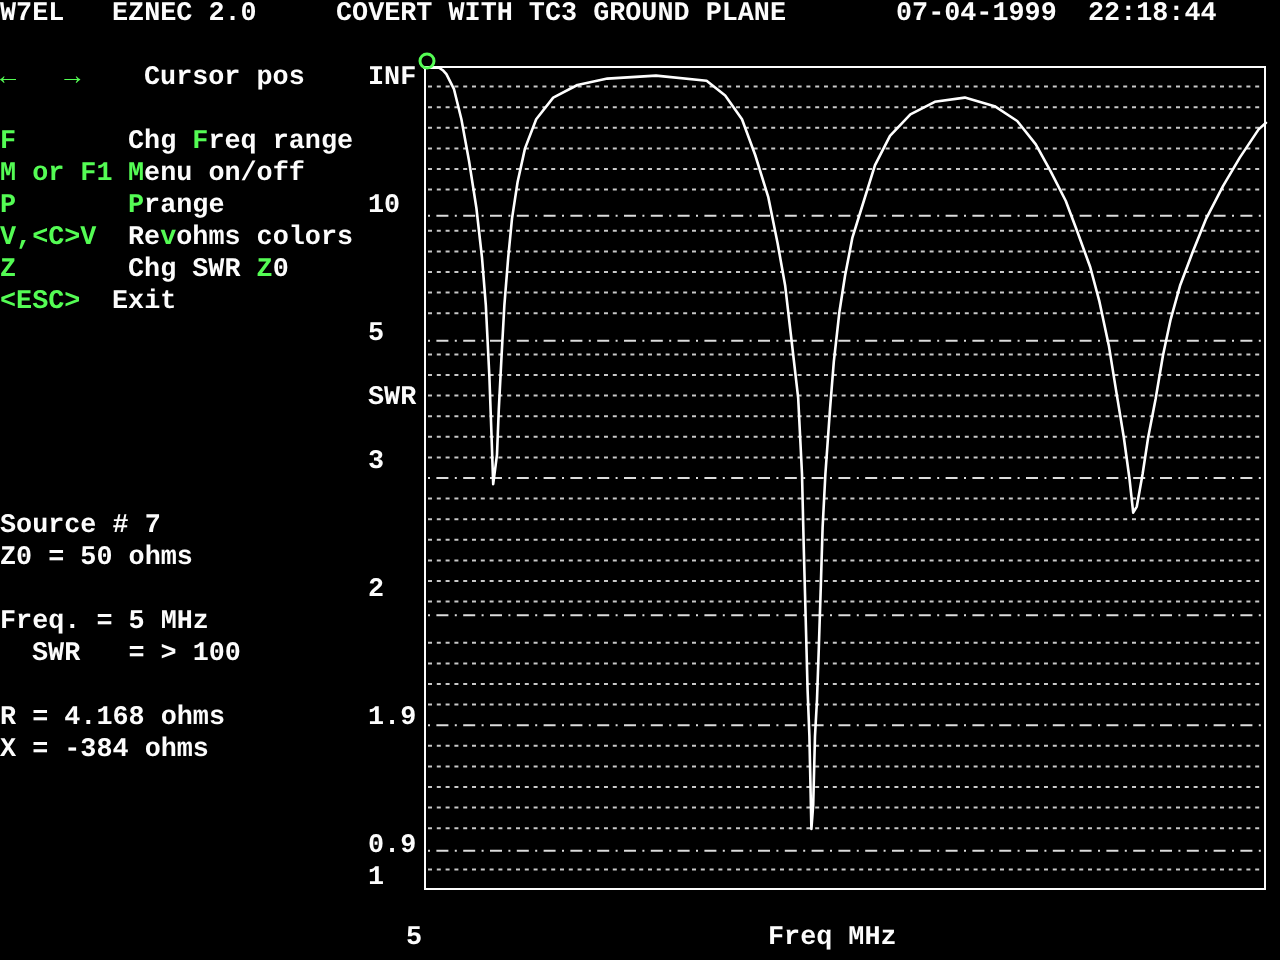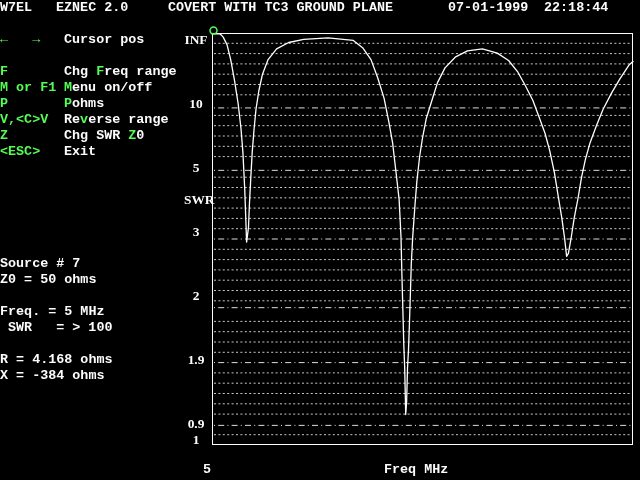--- a/index.html
+++ b/index.html
@@ -3,85 +3,85 @@
 <meta charset="utf-8">
 <style>
   html,body{margin:0;padding:0;background:#000;}
   #screen{
     position:relative;width:640px;height:480px;background:#000;overflow:hidden;
     font-family:"Liberation Mono","DejaVu Sans Mono",monospace;
     font-weight:bold;font-size:13.4px;line-height:16px;
   }
   .t{position:absolute;white-space:pre;color:#fcfcfc;}
   .g{color:#54fc54;}
-  .r{text-align:center;width:24px;font-family:Liberation Serif, serif;}
+  .r{text-align:left;width:24px;}
   .hot{color:#54fc54;}
   #swr-plot{position:absolute;left:212px;top:33px;overflow:visible;display:block;}
 </style>
 </head>
 <body>
 
 <div id="screen">
 
   <div>
     <span class="t" style="left:0;top:0">W7EL</span>
     <span class="t" style="left:56px;top:0">EZNEC 2.0</span>
     <span class="t" style="left:168px;top:0">COVERT WITH TC3 GROUND PLANE</span>
-    <span class="t" style="left:448px;top:0">07-01-1999</span>
+    <span class="t" style="left:448px;top:0">07-04-1999</span>
     <span class="t" style="left:544px;top:0">22:18:44</span>
   </div>
 
   <div>
     <div>
       <span class="t g" style="left:0;top:32px">←   →</span>
-      <span class="t" style="left:64px;top:32px">Cursor pos</span>
+      <span class="t" style="left:72px;top:32px">Cursor pos</span>
     </div>
     <div>
       <span class="t g" style="left:0;top:64px">F</span>
       <span class="t" style="left:64px;top:64px"><span>Chg </span><span class="hot">F</span><span>req range</span></span>
     </div>
     <div>
       <span class="t g" style="left:0;top:80px">M or F1</span>
       <span class="t" style="left:64px;top:80px"><span></span><span class="hot">M</span><span>enu on/off</span></span>
     </div>
     <div>
       <span class="t g" style="left:0;top:96px">P</span>
-      <span class="t" style="left:64px;top:96px"><span></span><span class="hot">P</span><span>ohms</span></span>
+      <span class="t" style="left:64px;top:96px"><span></span><span class="hot">P</span><span>range</span></span>
     </div>
     <div>
       <span class="t g" style="left:0;top:112px">V,&lt;C&gt;V</span>
-      <span class="t" style="left:64px;top:112px"><span>Re</span><span class="hot">v</span><span>erse range</span></span>
+      <span class="t" style="left:64px;top:112px"><span>Re</span><span class="hot">v</span><span>ohms colors</span></span>
     </div>
     <div>
       <span class="t g" style="left:0;top:128px">Z</span>
       <span class="t" style="left:64px;top:128px"><span>Chg SWR </span><span class="hot">Z</span><span>0</span></span>
     </div>
     <div>
       <span class="t g" style="left:0;top:144px">&lt;ESC&gt;</span>
-      <span class="t" style="left:64px;top:144px"><span>Exit</span><span class="hot"></span><span></span></span>
+      <span class="t" style="left:56px;top:144px"><span>Exit</span><span class="hot"></span><span></span></span>
     </div>
   </div>
 
   <div>
     <span class="t r" style="left:184px;top:32px">INF</span>
     <span class="t r" style="left:184px;top:96px">10</span>
     <span class="t r" style="left:184px;top:160px">5</span>
     <span class="t r" style="left:184px;top:192px">SWR</span>
     <span class="t r" style="left:184px;top:224px">3</span>
     <span class="t r" style="left:184px;top:288px">2</span>
     <span class="t r" style="left:184px;top:352px">1.9</span>
     <span class="t r" style="left:184px;top:416px">0.9</span>
     <span class="t r" style="left:184px;top:432px">1</span>
   </div>
 
   <div>
     <span class="t" style="left:0;top:256px">Source # 7</span>
     <span class="t" style="left:0;top:272px">Z0 = 50 ohms</span>
     <span class="t" style="left:0;top:304px">Freq. = 5 MHz</span>
-    <span class="t" style="left:8px;top:320px">SWR   = &gt; 100</span>
+    <span class="t" style="left:16px;top:320px">SWR   = &gt; 100</span>
     <span class="t" style="left:0;top:352px">R = 4.168 ohms</span>
     <span class="t" style="left:0;top:368px">X = -384 ohms</span>
   </div>
 
   <svg id="swr-plot" width="421" height="412" viewBox="0 0 421 412">
       <line x1="2" y1="10.3" x2="419" y2="10.3" stroke="#c8c8c8" stroke-width="1" stroke-dasharray="2 2.4"></line>
       <line x1="2" y1="20.6" x2="419" y2="20.6" stroke="#c8c8c8" stroke-width="1" stroke-dasharray="2 2.4"></line>
       <line x1="2" y1="30.900000000000002" x2="419" y2="30.900000000000002" stroke="#c8c8c8" stroke-width="1" stroke-dasharray="2 2.4"></line>
       <line x1="2" y1="41.2" x2="419" y2="41.2" stroke="#c8c8c8" stroke-width="1" stroke-dasharray="2 2.4"></line>
       <line x1="2" y1="51.5" x2="419" y2="51.5" stroke="#c8c8c8" stroke-width="1" stroke-dasharray="2 2.4"></line>

